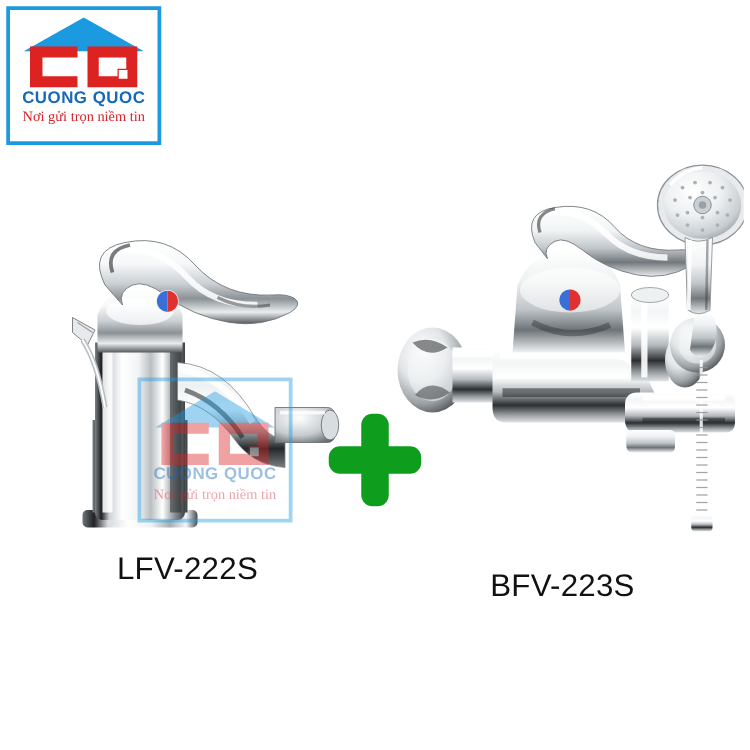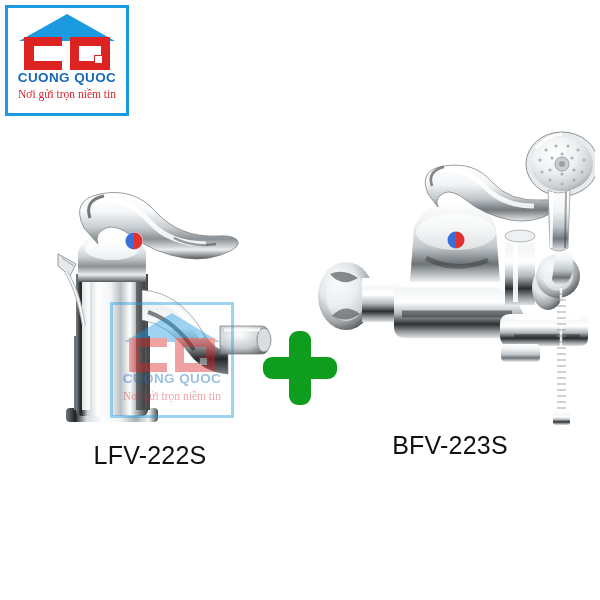--- a/index.html
+++ b/index.html
@@ -141,21 +141,21 @@
   .caption {
     position: absolute;
     font-family: "Liberation Sans", sans-serif;
     font-weight: 400;
     font-size: 25px;
     color: #111111;
     letter-spacing: 0.2px;
     white-space: nowrap;
   }
   .caption-left  { left: 0;   top: 441px; width: 300px; text-align: center; }
-  .caption-right { left: 300px; top: 431px; width: 300px; text-align: center; }
+  .caption-right { left: 300px; top: 455px; width: 300px; text-align: center; }
 </style>
 </head>
 <body>
 
 <div id="stage">
 
   <div class="brand-logo">
     <div class="brand-inner">
 
       <svg class="logo-roof" viewBox="0 0 96 28">

